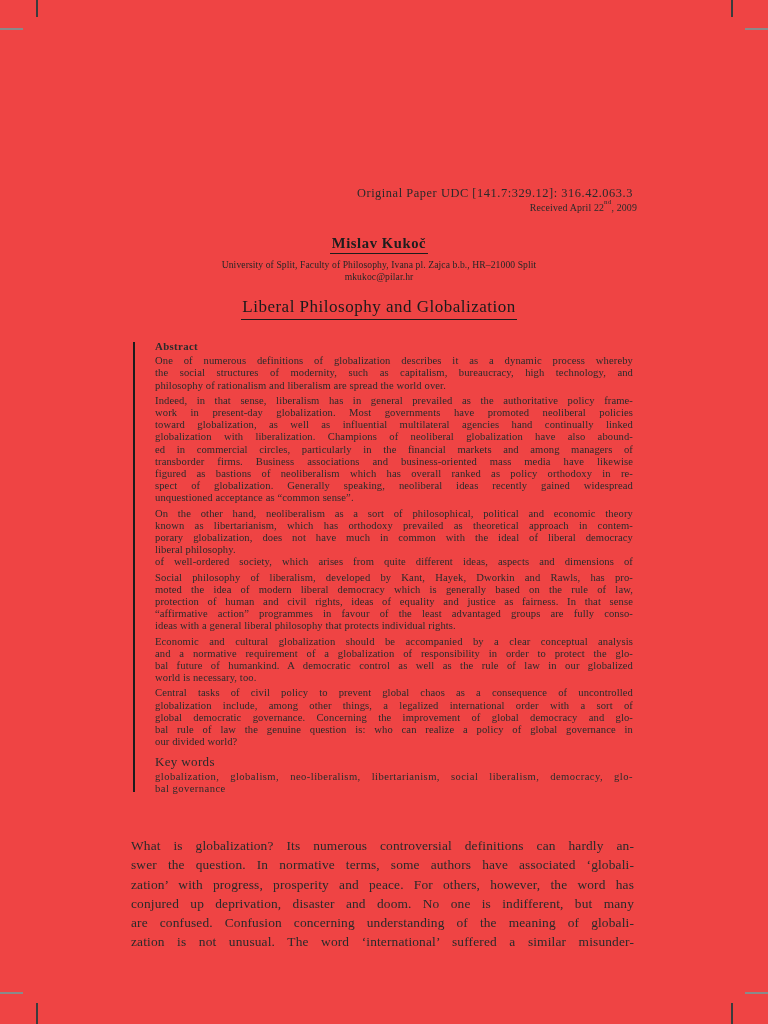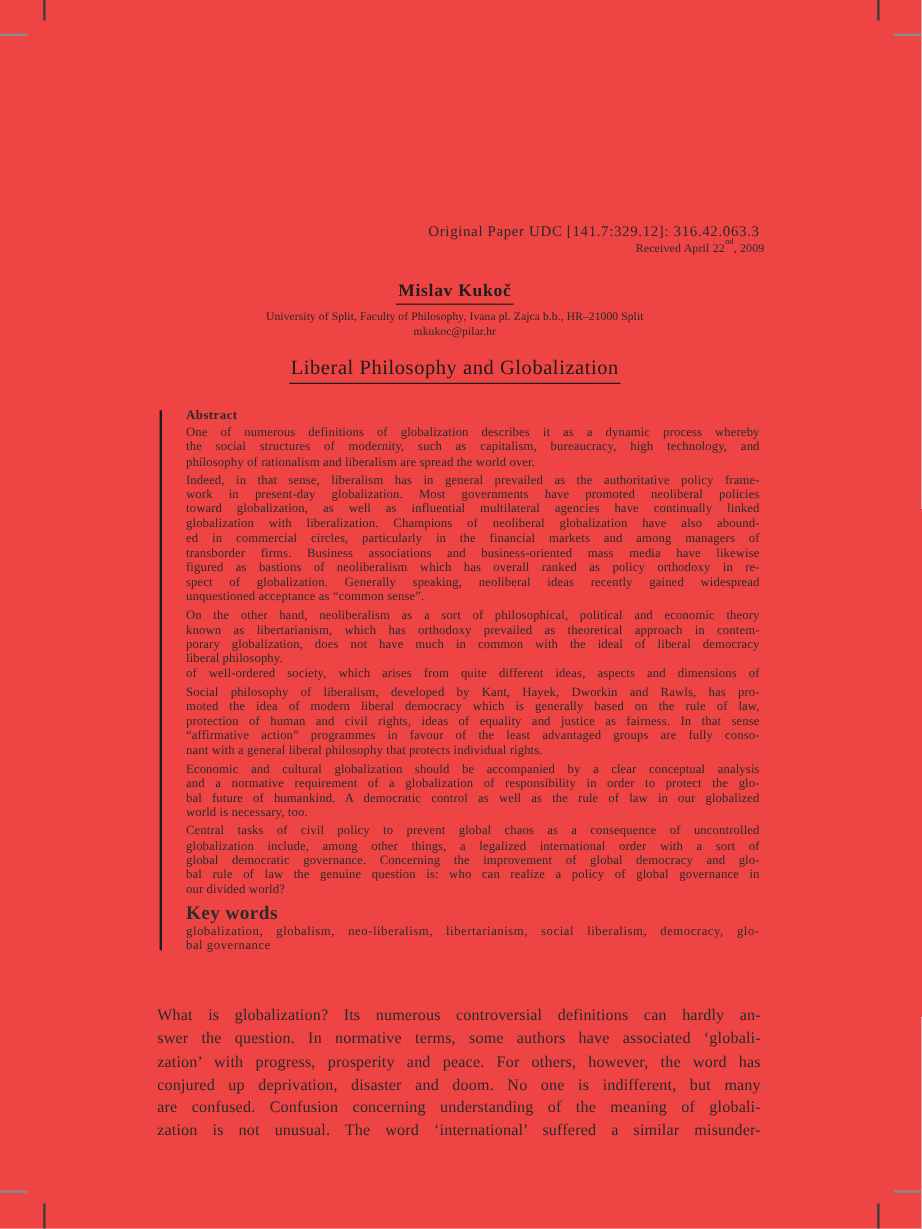--- a/index.html
+++ b/index.html
@@ -122,22 +122,22 @@
     font-weight: bold;
     font-size: 10.8px;
     letter-spacing: 0.35px;
     margin-bottom: 3px;
   }
   .apara {
     letter-spacing: 0.1px;
     margin-bottom: 3px;
   }
   .kw-heading {
-    font-weight: bold;
-    font-size: 16px;
+    font-weight: normal;
+    font-size: 13px;
     letter-spacing: 0.35px;
     margin-top: 7px;
     margin-bottom: 3px;
   }
   .kw-lines {
     letter-spacing: 0.45px;
   }
 
   #body-text {
     position: absolute;
@@ -190,41 +190,41 @@
     <div class="abs-heading">Abstract</div>
     <div>
         <div class="apara">
           <div class="tline">One of numerous definitions of globalization describes it as a dynamic process whereby</div>
           <div class="tline">the social structures of modernity, such as capitalism, bureaucracy, high technology, and</div>
           <div class="tline tlast">philosophy of rationalism and liberalism are spread the world over.</div>
         </div>
         <div class="apara">
           <div class="tline">Indeed, in that sense, liberalism has in general prevailed as the authoritative policy frame-</div>
           <div class="tline">work in present-day globalization. Most governments have promoted neoliberal policies</div>
-          <div class="tline">toward globalization, as well as influential multilateral agencies have continually linked</div>
+          <div class="tline">toward globalization, as well as influential multilateral agencies hand continually linked</div>
           <div class="tline">globalization with liberalization. Champions of neoliberal globalization have also abound-</div>
           <div class="tline">ed in commercial circles, particularly in the financial markets and among managers of</div>
           <div class="tline">transborder firms. Business associations and business-oriented mass media have likewise</div>
           <div class="tline">figured as bastions of neoliberalism which has overall ranked as policy orthodoxy in re-</div>
           <div class="tline">spect of globalization. Generally speaking, neoliberal ideas recently gained widespread</div>
           <div class="tline tlast">unquestioned acceptance as “common sense”.</div>
         </div>
         <div class="apara">
           <div class="tline">On the other hand, neoliberalism as a sort of philosophical, political and economic theory</div>
           <div class="tline">known as libertarianism, which has orthodoxy prevailed as theoretical approach in contem-</div>
           <div class="tline">porary globalization, does not have much in common with the ideal of liberal democracy</div>
           <div class="tline tlast">liberal philosophy.</div>
           <div class="tline">of well-ordered society, which arises from quite different ideas, aspects and dimensions of</div>
         </div>
         <div class="apara">
           <div class="tline">Social philosophy of liberalism, developed by Kant, Hayek, Dworkin and Rawls, has pro-</div>
           <div class="tline">moted the idea of modern liberal democracy which is generally based on the rule of law,</div>
           <div class="tline">protection of human and civil rights, ideas of equality and justice as fairness. In that sense</div>
           <div class="tline">“affirmative action” programmes in favour of the least advantaged groups are fully conso-</div>
-          <div class="tline tlast">nant with a general liberal philosophy that protects individual rights.</div>
+          <div class="tline tlast">ideas with a general liberal philosophy that protects individual rights.</div>
         </div>
         <div class="apara">
           <div class="tline">Economic and cultural globalization should be accompanied by a clear conceptual analysis</div>
           <div class="tline">and a normative requirement of a globalization of responsibility in order to protect the glo-</div>
           <div class="tline">bal future of humankind. A democratic control as well as the rule of law in our globalized</div>
           <div class="tline tlast">world is necessary, too.</div>
         </div>
         <div class="apara">
           <div class="tline">Central tasks of civil policy to prevent global chaos as a consequence of uncontrolled</div>
           <div class="tline">globalization include, among other things, a legalized international order with a sort of</div>

